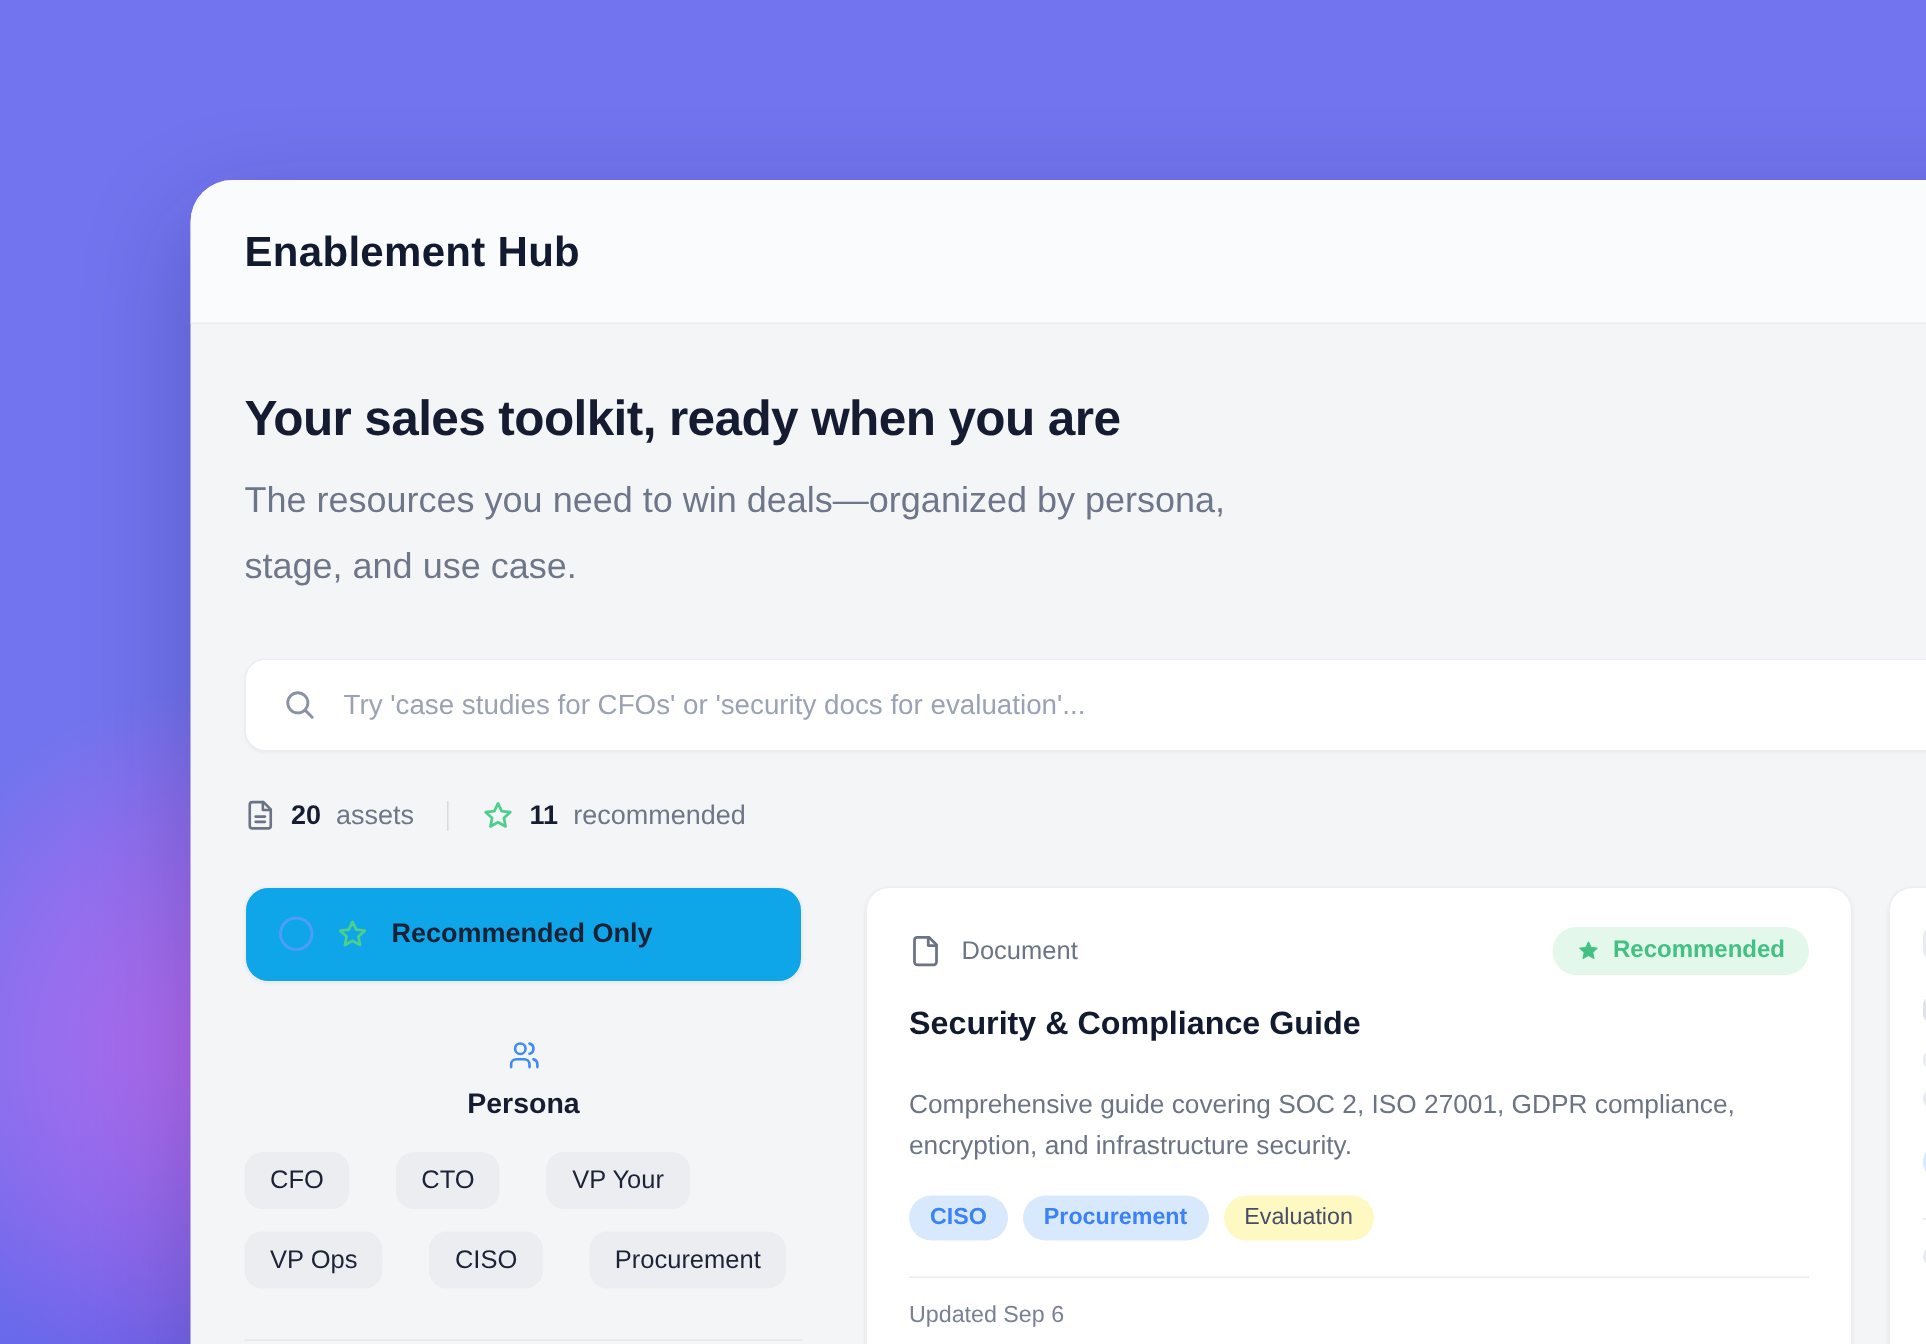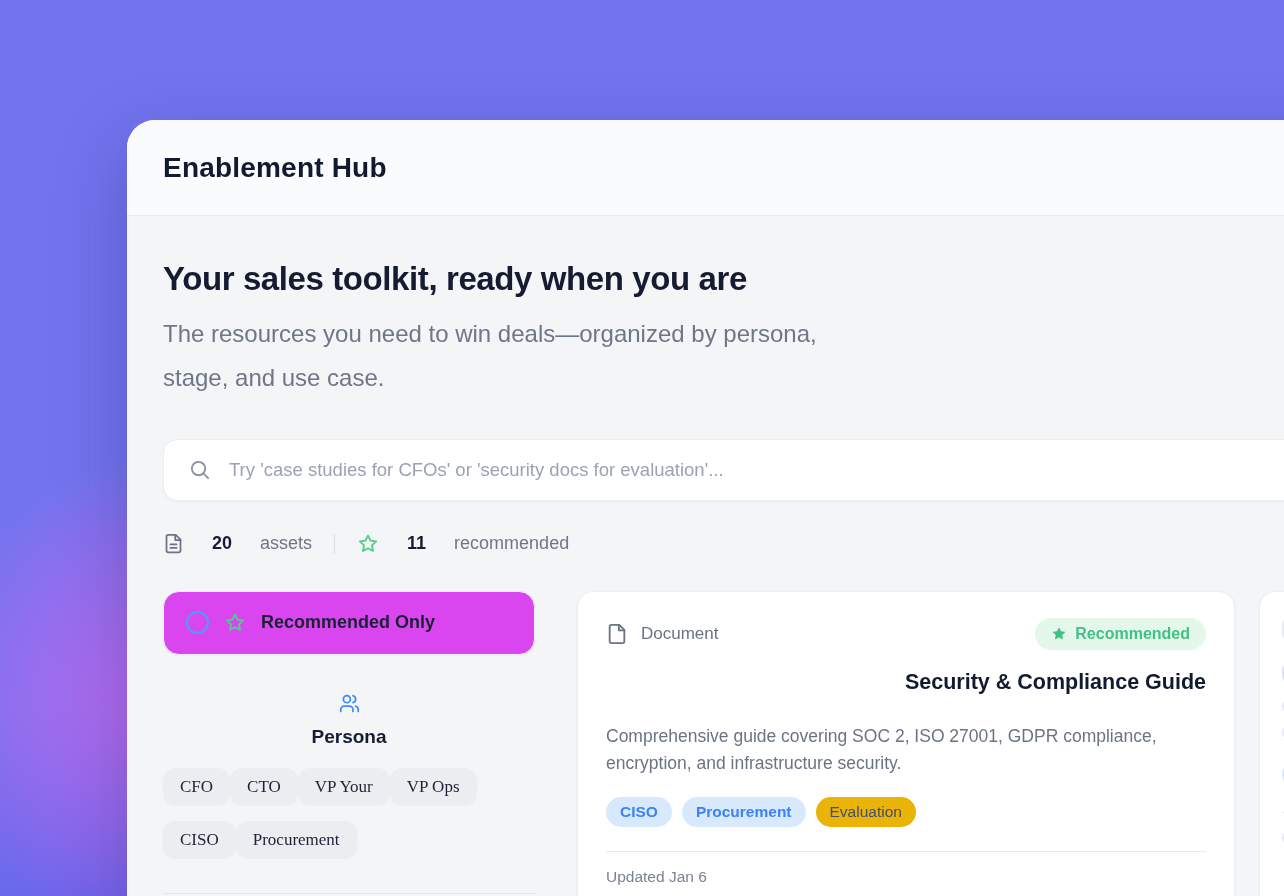--- a/index.html
+++ b/index.html
@@ -73,47 +73,47 @@
     font-family: "Liberation Sans", sans-serif;
     font-size: 18.5px; color: #1a2135;
   }
   .search-input::placeholder { color: #9aa2b3; }
 
   .stats-row {
     margin-top: 32px;
     display: flex; align-items: center;
     font-size: 18px; color: #6e7689;
   }
-  .stat { display: flex; align-items: center; gap: 28px; }
+  .stat { display: flex; align-items: center; gap: 10px; }
   .stat strong { color: #161d33; font-weight: 700; }
   .vdiv { width: 1px; height: 20px; background: #d9dce3; margin: 0 22px; }
 
   .main-row { margin-top: 36px; display: flex; gap: 42px; align-items: stretch; }
 
   
   .filters { flex: 0 0 372px; width: 372px; }
   .reco-card {
-    height: 64px; background: #d946ef;
+    height: 64px; background: #0ea5e9;
     border: 1px solid #eceef2; border-radius: 16px;
     display: flex; align-items: center; gap: 15px;
     padding: 0 22px;
     font-size: 18px; font-weight: 600; color: #1a2135;
     cursor: pointer;
     box-shadow: 0 1px 2px rgba(20,30,60,0.04);
   }
   .radio-circle {
     width: 23px; height: 23px; flex: 0 0 auto;
     border: 2px solid #4d9df6; border-radius: 50%;
   }
   .filter-heading {
     margin-top: 38px;
     display: flex; align-items: center; gap: 12px;
     font-size: 19px; font-weight: 700; color: #161d33; flex-direction: column;
   }
-  .chips { margin-top: 20px; display: flex; flex-wrap: wrap; gap: 15px 0; font-family: Liberation Serif, serif; }
+  .chips { margin-top: 20px; display: flex; flex-wrap: wrap; gap: 15px 31px; }
   .chip {
     background: #ebedf1; border-radius: 12px;
     padding: 9px 17px;
     font-size: 17px; font-weight: 500; color: #1c2336;
     cursor: pointer;
   }
   .filters hr { margin: 34px 0 0; border: none; border-top: 1px solid #e4e6eb; }
   .filter-heading.stage { margin-top: 33px; }
 
   
@@ -127,26 +127,26 @@
     cursor: pointer;
   }
   .card-top { display: flex; justify-content: space-between; }
   .card-type { display: flex; align-items: center; gap: 13px; color: #6b7385; font-size: 17px; }
   .badge {
     display: flex; align-items: center; gap: 8px;
     background: #e3f7eb; color: #42c182;
     font-weight: 700; font-size: 16px;
     padding: 7px 16px; border-radius: 999px;
   }
-  .card-title { margin: 20px 0 0; font-size: 21.5px; font-weight: 800; color: #121a30; text-align: right; }
+  .card-title { margin: 20px 0 0; font-size: 21.5px; font-weight: 800; color: #121a30; }
   .card-desc { margin: 28px 0 0; font-size: 17.5px; color: #6b7385; line-height: 1.55; max-width: 560px; }
   .tags { margin-top: 20px; display: flex; gap: 10px; }
   .tag { border-radius: 999px; padding: 6px 14px; font-size: 15.5px; font-weight: 600; }
   .tag.blue { background: #d9e9fd; color: #3b82f6; }
-  .tag.gray { background: #eab308; color: #454e66; font-weight: 500; }
+  .tag.gray { background: #fef9c3; color: #454e66; font-weight: 500; }
   .card hr { margin: 24px 0 0; border: none; border-top: 1px solid #e8eaee; }
   .card-footer { margin-top: 16px; color: #7a8195; font-size: 15.5px; }
 
   
   .card.partial { width: 340px; padding: 26px 0 26px 22px; overflow: hidden; }
   .stub { display: block; background: #e9ebf0; border-radius: 6px; }
   .s-icon  { width: 22px;  height: 22px; }
   .s-title { width: 210px; height: 18px; margin-top: 24px; background: #dfe2e9; }
   .s-line1 { width: 270px; height: 13px; margin-top: 18px; }
   .s-line2 { width: 230px; height: 13px; margin-top: 13px; }
@@ -283,21 +283,21 @@
           <h3 class="card-title">Security &amp; Compliance Guide</h3>
           <p class="card-desc">Comprehensive guide covering SOC 2, ISO 27001, GDPR compliance, encryption, and infrastructure security.</p>
 
           <div class="tags">
             <span class="tag blue">CISO</span>
             <span class="tag blue">Procurement</span>
             <span class="tag gray">Evaluation</span>
           </div>
 
           <hr>
-          <div class="card-footer">Updated Jan 6</div>
+          <div class="card-footer">Updated Sep 6</div>
         </article>
 
         <article class="card partial">
           <span class="stub s-icon"></span>
           <span class="stub s-title"></span>
           <span class="stub s-line1"></span>
           <span class="stub s-line2"></span>
           <span class="stub s-tag"></span>
           <hr>
           <span class="stub s-foot"></span>

